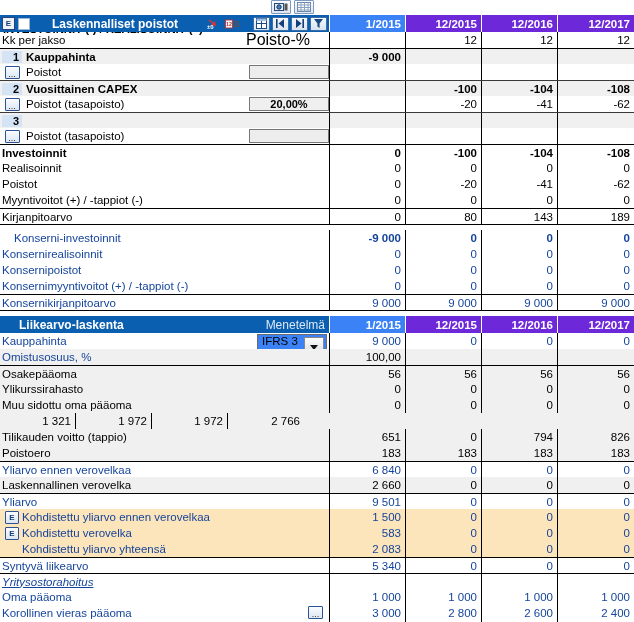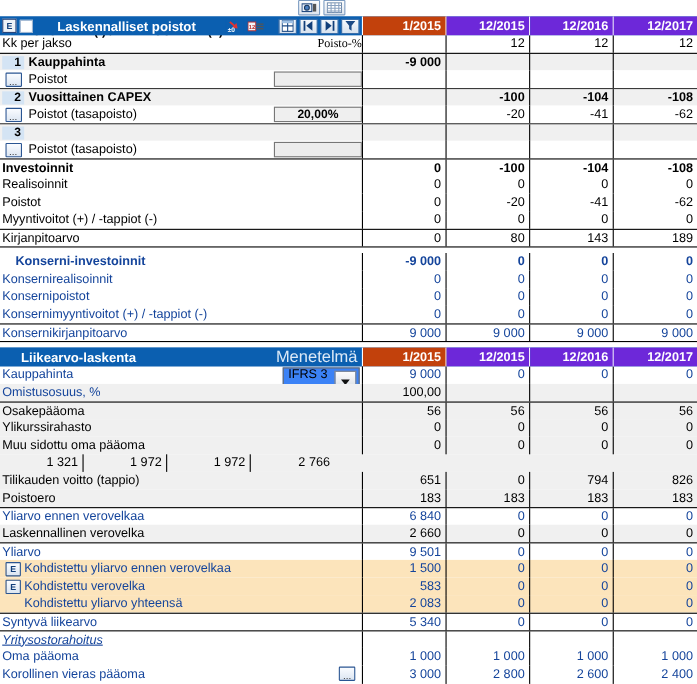--- a/index.html
+++ b/index.html
@@ -45,21 +45,21 @@
     height: 17px;
     display: flex; align-items: stretch;
     background: #0b5fb0;
     color: #fff;
     position: relative;
   }
   .bluebar .meth {
     margin-left: auto;
     display: flex; align-items: center;
     padding-right: 4px;
-    font-size: 15px; font-weight: normal;
+    font-size: 12px; font-weight: normal;
     color: #dbe9f7;
   }
 
   .hdr-left {
     width: 330px;
     display: flex; align-items: center;
     background: #0b5fb0;
     border-right: 1px solid #fff;
     position: relative;
     overflow: hidden;
@@ -95,21 +95,21 @@
 
   
   .phcell {
     width: 76px;
     display: flex; align-items: center; justify-content: flex-end;
     padding-right: 4px;
     font-weight: bold; font-size: 11.5px; color: #fff;
     border-right: 1px solid #fff;
     background: #6d28d9;
   }
-  .phcell.first { background: #c2410c; }
+  .phcell.first { background: #3b82f6; }
   .phcell:last-child { border-right: none; }
 
   
   .row {
     height: 16px;
     display: flex; align-items: stretch;
     background: #fff;
   }
   .row.alt { background: #f0f0f0; }
   .row.hl { background: #fce4bb; }
@@ -120,21 +120,21 @@
     width: 330px;
     display: flex; align-items: center;
     border-right: 1px solid #000;
     position: relative;
     padding-left: 2px;
     overflow: hidden;
   }
   .lcell .txt { white-space: nowrap; font-size: 11.5px; }
   .lcell .txt.b { font-weight: bold; }
   .lcell .txt.blue { color: #14449b; }
-  .lcell .txt.blue-b { color: #14449b; font-weight: bold; padding-left: 12px; }
+  .lcell .txt.blue-b { color: #14449b; font-weight: normal; padding-left: 12px; }
   .lcell .txt.ul { text-decoration: underline; color: #14449b; font-style: italic; }
 
   .gut {
     width: 20px; flex: 0 0 auto;
     display: flex; align-items: center; justify-content: center;
     font-size: 11px;
   }
   .gut.num { background: #d4e4f4; font-weight: bold; justify-content: flex-end; padding-right: 3px; }
   .dots {
     width: 15px; height: 13px;
@@ -158,24 +158,23 @@
   .pctbox {
     position: absolute; right: 0px; top: 1px;
     width: 80px; height: 14px;
     border: 1px solid #777;
     background: #efefef;
     display: flex; align-items: center; justify-content: center;
     font-size: 11px; font-weight: bold;
   }
   .pctbox.empty { background: #ededed; }
   .pcthdr {
-    position: absolute; right: 0; top: 0; height: 100%;
+    position: absolute; right: 19px; top: 0; height: 100%;
     display: flex; align-items: center;
-    font-size: 11px;
-    font-family: Liberation Serif, serif;
+    font-size: 16px;
   }
   .dotsbox-right {
     position: absolute; right: 6px; top: 1px;
   }
 
   
   .ddwrap {
     position: absolute; right: 2px; top: 1px;
     width: 70px; height: 27px;
     border: 1px solid #6b6b6b;

